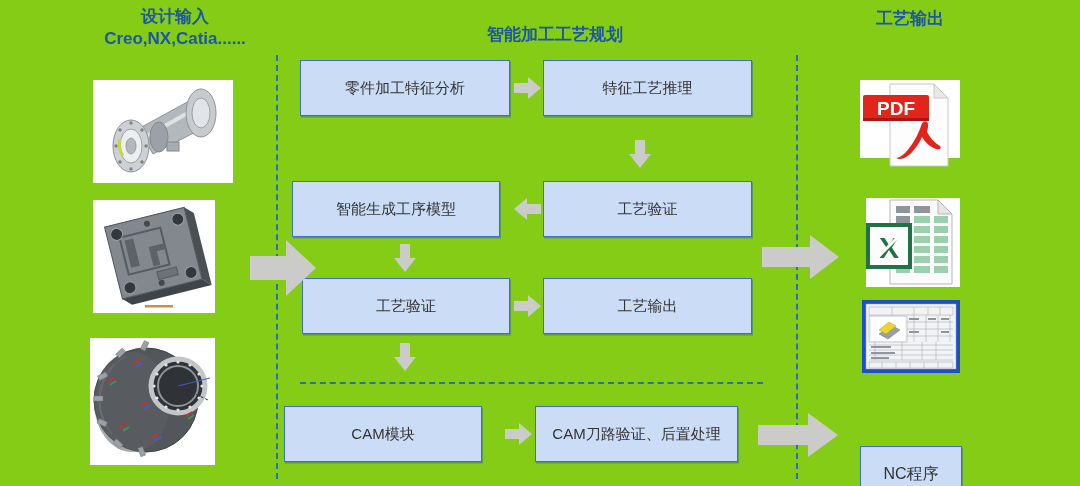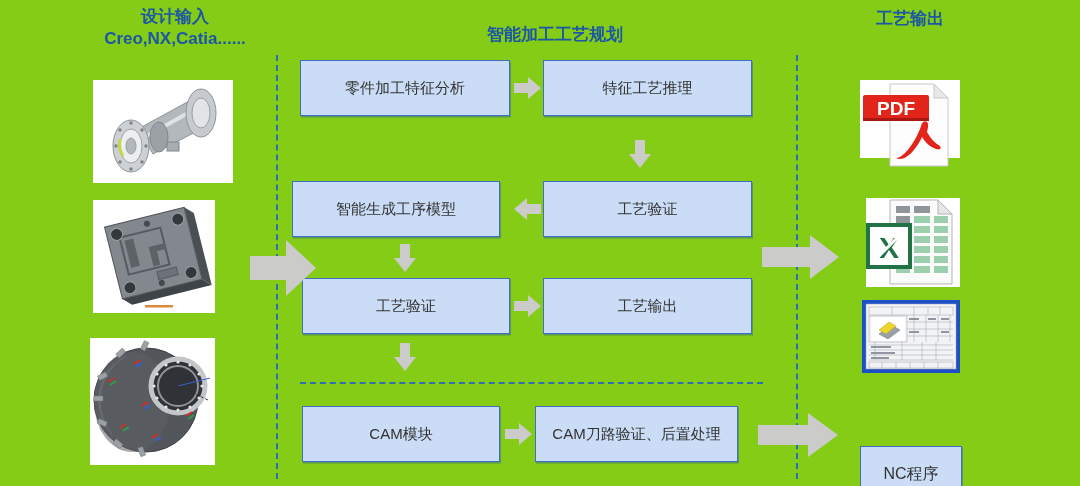--- a/index.html
+++ b/index.html
@@ -141,21 +141,21 @@
       </g>
     </svg>
   </div>
 
   <div class="fbox" style="left:300px;top:60px;width:210px;height:56px;text-align:right;">零件加工特征分析</div>
   <div class="fbox" style="left:543px;top:60px;width:209px;height:56px;">特征工艺推理</div>
   <div class="fbox" style="left:292px;top:181px;width:208px;height:56px;">智能生成工序模型</div>
   <div class="fbox" style="left:543px;top:181px;width:209px;height:56px;">工艺验证</div>
   <div class="fbox" style="left:302px;top:278px;width:208px;height:56px;">工艺验证</div>
   <div class="fbox" style="left:543px;top:278px;width:209px;height:56px;">工艺输出</div>
-  <div class="fbox" style="left:302px;top:406px;width:198px;height:56px;">CAM模块</div>
+  <div class="fbox" style="left:284px;top:406px;width:198px;height:56px;">CAM模块</div>
   <div class="fbox" style="left:535px;top:406px;width:203px;height:56px;">CAM刀路验证、后置处理</div>
   <div class="fbox" style="left:860px;top:406px;width:102px;height:57px;font-size:16px;margin-top:40px;">NC程序</div>
 
   <div class="arrow" style="left:514px;top:77px;">
     <svg width="27" height="22" viewBox="0 0 27 22">
         <polygon points="0,6 14,6 14,0 27,11 14,22 14,16 0,16"></polygon>
       </svg>
   </div>
   <div class="arrow" style="left:629px;top:140px;">
     <svg width="22" height="28" viewBox="0 0 22 28">

